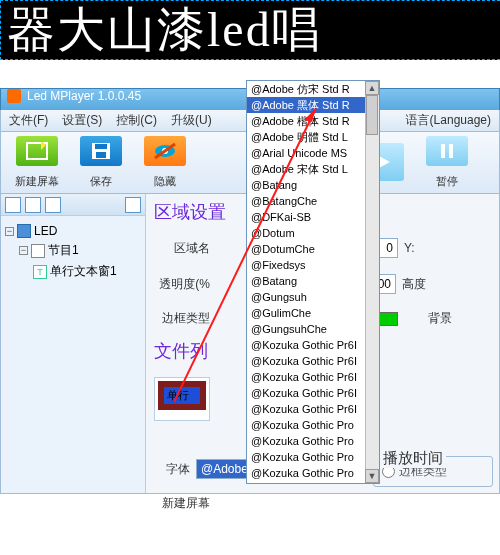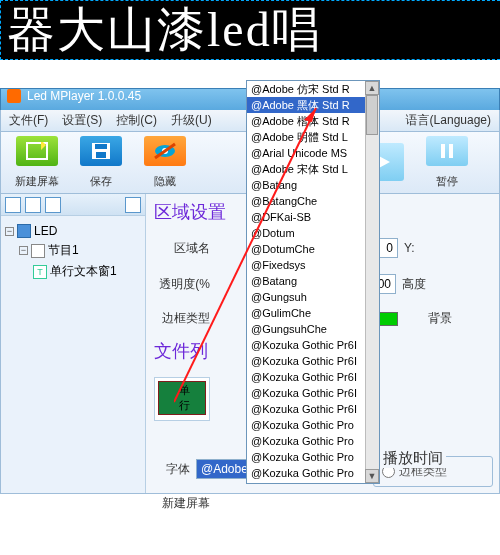--- a/index.html
+++ b/index.html
@@ -212,21 +212,21 @@
         <span class="lbl" style="width:56px">边框类型</span>
         <span style="width:118px"></span>
         <span class="swatch swatch-empty"></span>
         <span class="swatch swatch-g"></span>
         <span style="width:18px"></span>
         <span class="lbl">背景</span>
       </div>
       <div class="sect">文件列</div>
       <div class="row">
         <div style="width:56px;height:44px;border:1px solid #b7cfe4;background:#fff;padding:3px">
-          <div style="background:#15803d;border:1px solid #7f1d1d;padding:1px 20px;font-size:11px">单行</div>
+          <div style="background:#1d4ed8;border:6px solid #7f1d1d;padding:1px 3px;font-size:11px">单行</div>
         </div>
       </div>
 
       <div class="footer-row" style="margin-top:26px">
         <span class="lbl" style="width:36px">字体</span>
         <div class="sel" style="width:118px;background:#3267c9;color:#fff">
           <span>@Adobe 仿宋 Std</span>
             <span class="caret">▼</span>
         </div>
         <span class="lbl">字号</span>

